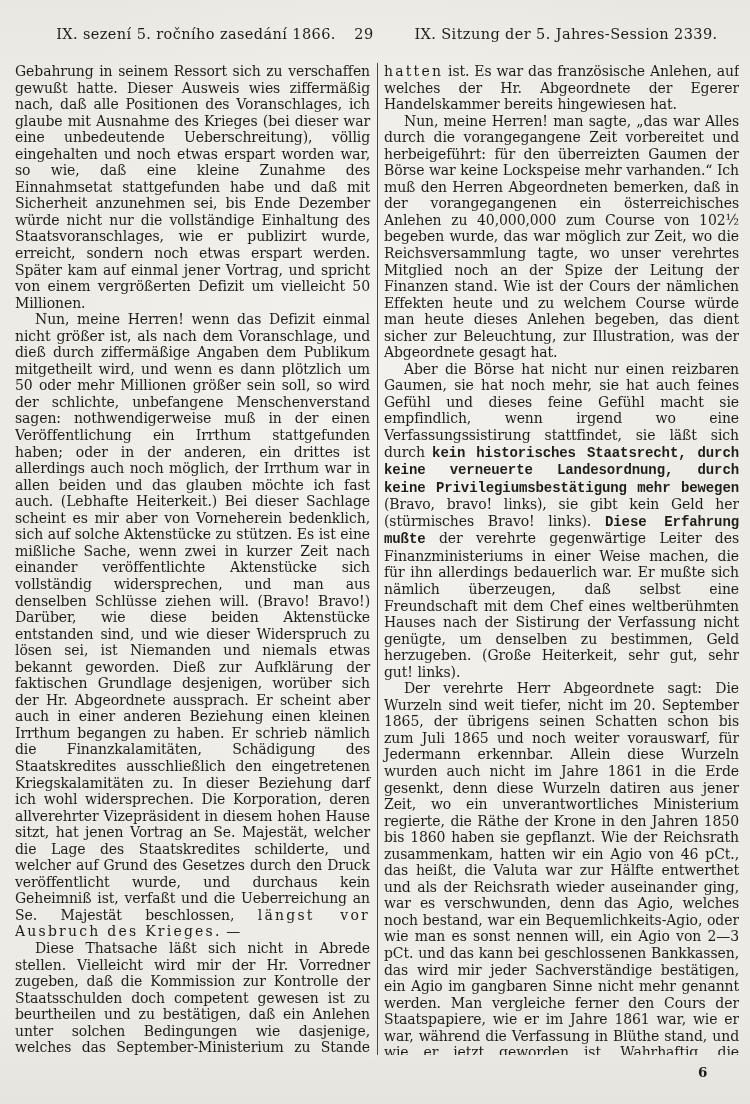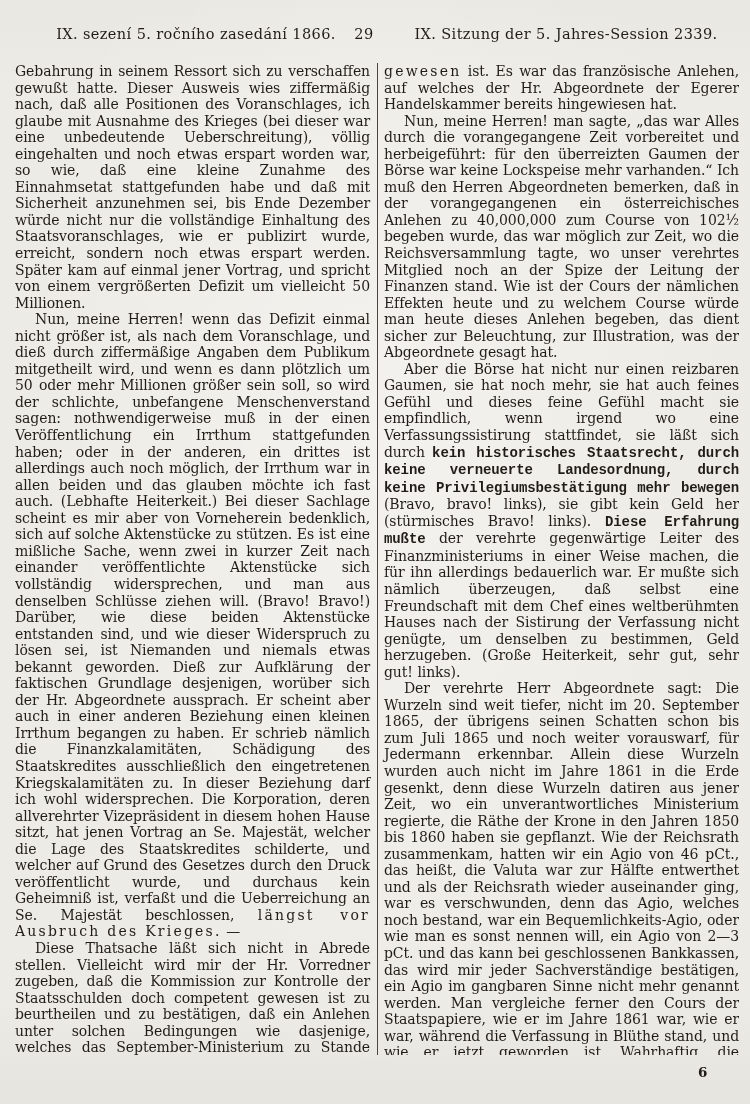--- a/index.html
+++ b/index.html
@@ -90,21 +90,21 @@
 
     <div class="col col-left">
       <p class="noindent"><span>Gebahrung in seinem Ressort sich zu verschaffen gewußt hatte. Dieser Ausweis wies ziffermäßig nach, daß alle Positionen des Voranschlages, ich glaube mit Ausnahme des Krieges (bei dieser war eine unbedeutende Ueberschreitung), völlig eingehalten und noch etwas erspart worden war, so wie, daß eine kleine Zunahme des Einnahmsetat stattgefunden habe und daß mit Sicherheit anzunehmen sei, bis Ende Dezember würde nicht nur die vollständige Einhaltung des Staatsvoranschlages, wie er publizirt wurde, erreicht, sondern noch etwas erspart werden. Später kam auf einmal jener Vortrag, und spricht von einem vergrößerten Defizit um vielleicht 50 Millionen.</span></p>
       <p><span>Nun, meine Herren! wenn das Defizit einmal nicht größer ist, als nach dem Voranschlage, und dieß durch ziffermäßige Angaben dem Publikum mitgetheilt wird, und wenn es dann plötzlich um 50 oder mehr Millionen größer sein soll, so wird der schlichte, unbefangene Menschenverstand sagen: nothwendigerweise muß in der einen Veröffentlichung ein Irrthum stattgefunden haben; oder in der anderen, ein drittes ist allerdings auch noch möglich, der Irrthum war in allen beiden und das glauben möchte ich fast auch. (Lebhafte Heiterkeit.) Bei dieser Sachlage scheint es mir aber von Vorneherein bedenklich, sich auf solche Aktenstücke zu stützen. Es ist eine mißliche Sache, wenn zwei in kurzer Zeit nach einander veröffentlichte Aktenstücke sich vollständig widersprechen, und man aus denselben Schlüsse ziehen will. (Bravo! Bravo!) Darüber, wie diese beiden Aktenstücke entstanden sind, und wie dieser Widerspruch zu lösen sei, ist Niemanden und niemals etwas bekannt geworden. Dieß zur Aufklärung der faktischen Grundlage desjenigen, worüber sich der Hr. Abgeordnete aussprach. Er scheint aber auch in einer anderen Beziehung einen kleinen Irrthum begangen zu haben. Er schrieb nämlich die Finanzkalamitäten, Schädigung des Staatskredites ausschließlich den eingetretenen Kriegskalamitäten zu. In dieser Beziehung darf ich wohl widersprechen. Die Korporation, deren allverehrter Vizepräsident in diesem hohen Hause sitzt, hat jenen Vortrag an Se. Majestät, welcher die Lage des Staatskredites schilderte, und welcher auf Grund des Gesetzes durch den Druck veröffentlicht wurde, und durchaus kein Geheimniß ist, verfaßt und die Ueberreichung an Se. Majestät beschlossen, </span><span class="gesperrt">längst vor Ausbruch des Krieges.</span><span> —</span></p>
       <p><span>Diese Thatsache läßt sich nicht in Abrede stellen. Vielleicht wird mir der Hr. Vorredner zugeben, daß die Kommission zur Kontrolle der Staatsschulden doch competent gewesen ist zu beurtheilen und zu bestätigen, daß ein Anlehen unter solchen Bedingungen wie dasjenige, welches das September-Ministerium zu Stande brachte, — zu Stande brachte, nachdem in merkwürdiger Weise den verschiedenen europäischen Börsenplätzen Irrfahrten zu diesem Behufe vorgenommen worden waren, — daß </span><span class="bold">ein solches Anlehen in Oesterreich </span><span class="bold gesperrt">noch nicht da-</span></p>
     </div>
 
     <div class="divider"></div>
 
     <div class="col col-right">
-      <p class="noindent"><span class="gesperrt">gewesen</span><span> ist. Es war das französische Anlehen, auf welches der Hr. Abgeordnete der Egerer Handelskammer bereits hingewiesen hat.</span></p>
+      <p class="noindent"><span class="gesperrt">hatten</span><span> ist. Es war das französische Anlehen, auf welches der Hr. Abgeordnete der Egerer Handelskammer bereits hingewiesen hat.</span></p>
       <p><span>Nun, meine Herren! man sagte, „das war Alles durch die vorangegangene Zeit vorbereitet und herbeigeführt: für den überreizten Gaumen der Börse war keine Lockspeise mehr varhanden.“ Ich muß den Herren Abgeordneten bemerken, daß in der vorangegangenen ein österreichisches Anlehen zu 40,000,000 zum Course von 102½ begeben wurde, das war möglich zur Zeit, wo die Reichsversammlung tagte, wo unser verehrtes Mitglied noch an der Spize der Leitung der Finanzen stand. Wie ist der Cours der nämlichen Effekten heute und zu welchem Course würde man heute dieses Anlehen begeben, das dient sicher zur Beleuchtung, zur Illustration, was der Abgeordnete gesagt hat.</span></p>
       <p><span>Aber die Börse hat nicht nur einen reizbaren Gaumen, sie hat noch mehr, sie hat auch feines Gefühl und dieses feine Gefühl macht sie empfindlich, wenn irgend wo eine Verfassungssistirung stattfindet, sie läßt sich durch </span><span class="bold">kein historisches Staatsrecht, durch keine verneuerte Landesordnung, durch keine Privilegiumsbestätigung mehr bewegen</span><span> (Bravo, bravo! links), sie gibt kein Geld her (stürmisches Bravo! links). </span><span class="bold">Diese Erfahrung mußte</span><span> der verehrte gegenwärtige Leiter des Finanzministeriums in einer Weise machen, die für ihn allerdings bedauerlich war. Er mußte sich nämlich überzeugen, daß selbst eine Freundschaft mit dem Chef eines weltberühmten Hauses nach der Sistirung der Verfassung nicht genügte, um denselben zu bestimmen, Geld herzugeben. (Große Heiterkeit, sehr gut, sehr gut! links).</span></p>
       <p><span>Der verehrte Herr Abgeordnete sagt: Die Wurzeln sind weit tiefer, nicht im 20. September 1865, der übrigens seinen Schatten schon bis zum Juli 1865 und noch weiter vorauswarf, für Jedermann erkennbar. Allein diese Wurzeln wurden auch nicht im Jahre 1861 in die Erde gesenkt, denn diese Wurzeln datiren aus jener Zeit, wo ein unverantwortliches Ministerium regierte, die Räthe der Krone in den Jahren 1850 bis 1860 haben sie gepflanzt. Wie der Reichsrath zusammenkam, hatten wir ein Agio von 46 pCt., das heißt, die Valuta war zur Hälfte entwerthet und als der Reichsrath wieder auseinander ging, war es verschwunden, denn das Agio, welches noch bestand, war ein Bequemlichkeits-Agio, oder wie man es sonst nennen will, ein Agio von 2—3 pCt. und das kann bei geschlossenen Bankkassen, das wird mir jeder Sachverständige bestätigen, ein Agio im gangbaren Sinne nicht mehr genannt werden. Man vergleiche ferner den Cours der Staatspapiere, wie er im Jahre 1861 war, wie er war, während die Verfassung in Blüthe stand, und wie er jetzt geworden ist. Wahrhaftig, die Courszettel sprechen auch beredte Worte und die Börse hat ihre Geschichte und diese Geschichte spricht nicht für Sistirung, nicht für absolutes Regime, sie spricht für die Controlle der</span></p>
     </div>
 
   </div>
 
   <div class="page-footer">
     <span>6</span>
   </div>

